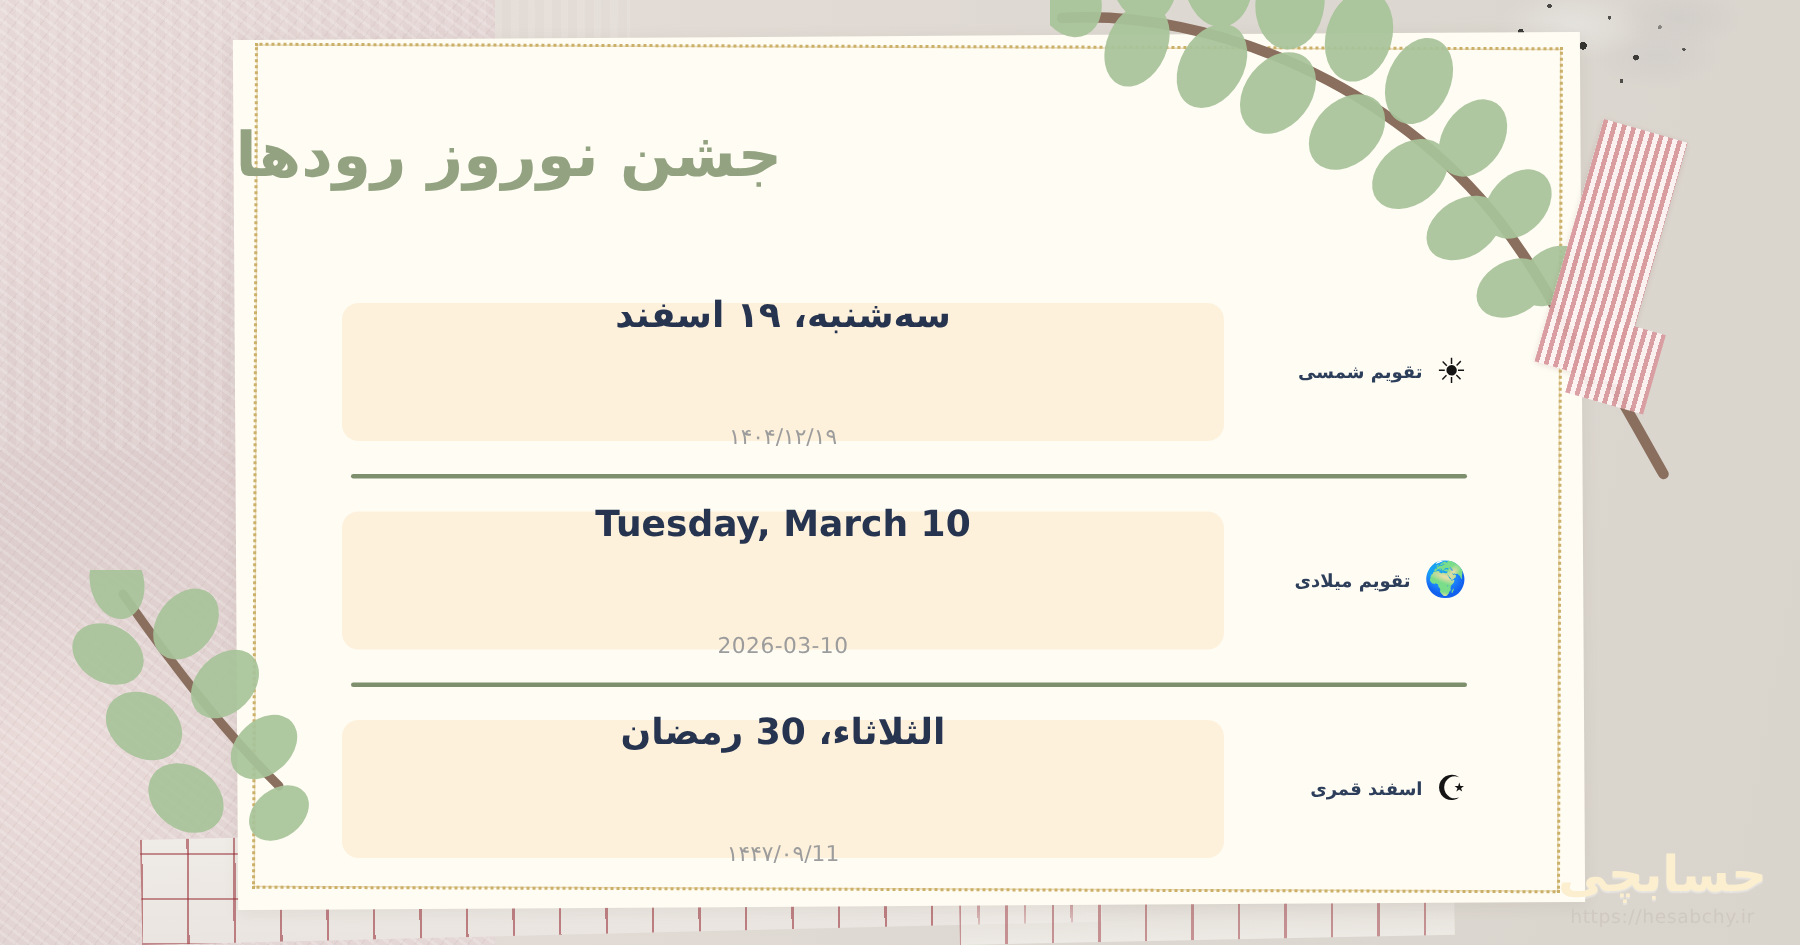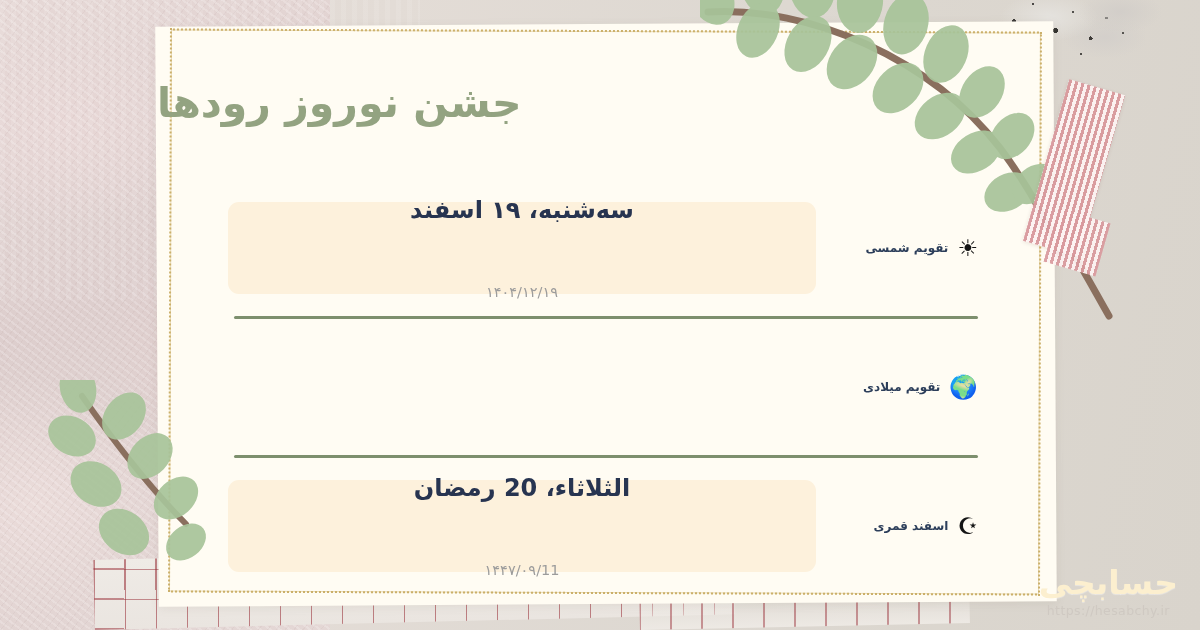--- a/index.html
+++ b/index.html
@@ -328,31 +328,35 @@
         </div>
       </div>
 
       <div class="divider"></div>
 
       <div class="row">
         <div class="row-label">
           <span class="row-icon">🌍</span>
           <span class="row-label-text">تقویم میلادی</span>
         </div>
+        <div class="row-box">
+          <div class="row-main ltr">Tuesday, March 10</div>
+          <div class="row-sub">2026-03-10</div>
+        </div>
       </div>
 
       <div class="divider"></div>
 
       <div class="row">
         <div class="row-label">
           <span class="row-icon">☪</span>
           <span class="row-label-text">اسفند قمری</span>
         </div>
         <div class="row-box">
-          <div class="row-main">الثلاثاء، 20 رمضان</div>
+          <div class="row-main">الثلاثاء، 30 رمضان</div>
           <div class="row-sub">۱۴۴۷/۰۹/11</div>
         </div>
       </div>
 
     </div>
   </div>
 </div>
 
 <svg class="branch-top" viewBox="0 0 420 270">
   <g>

